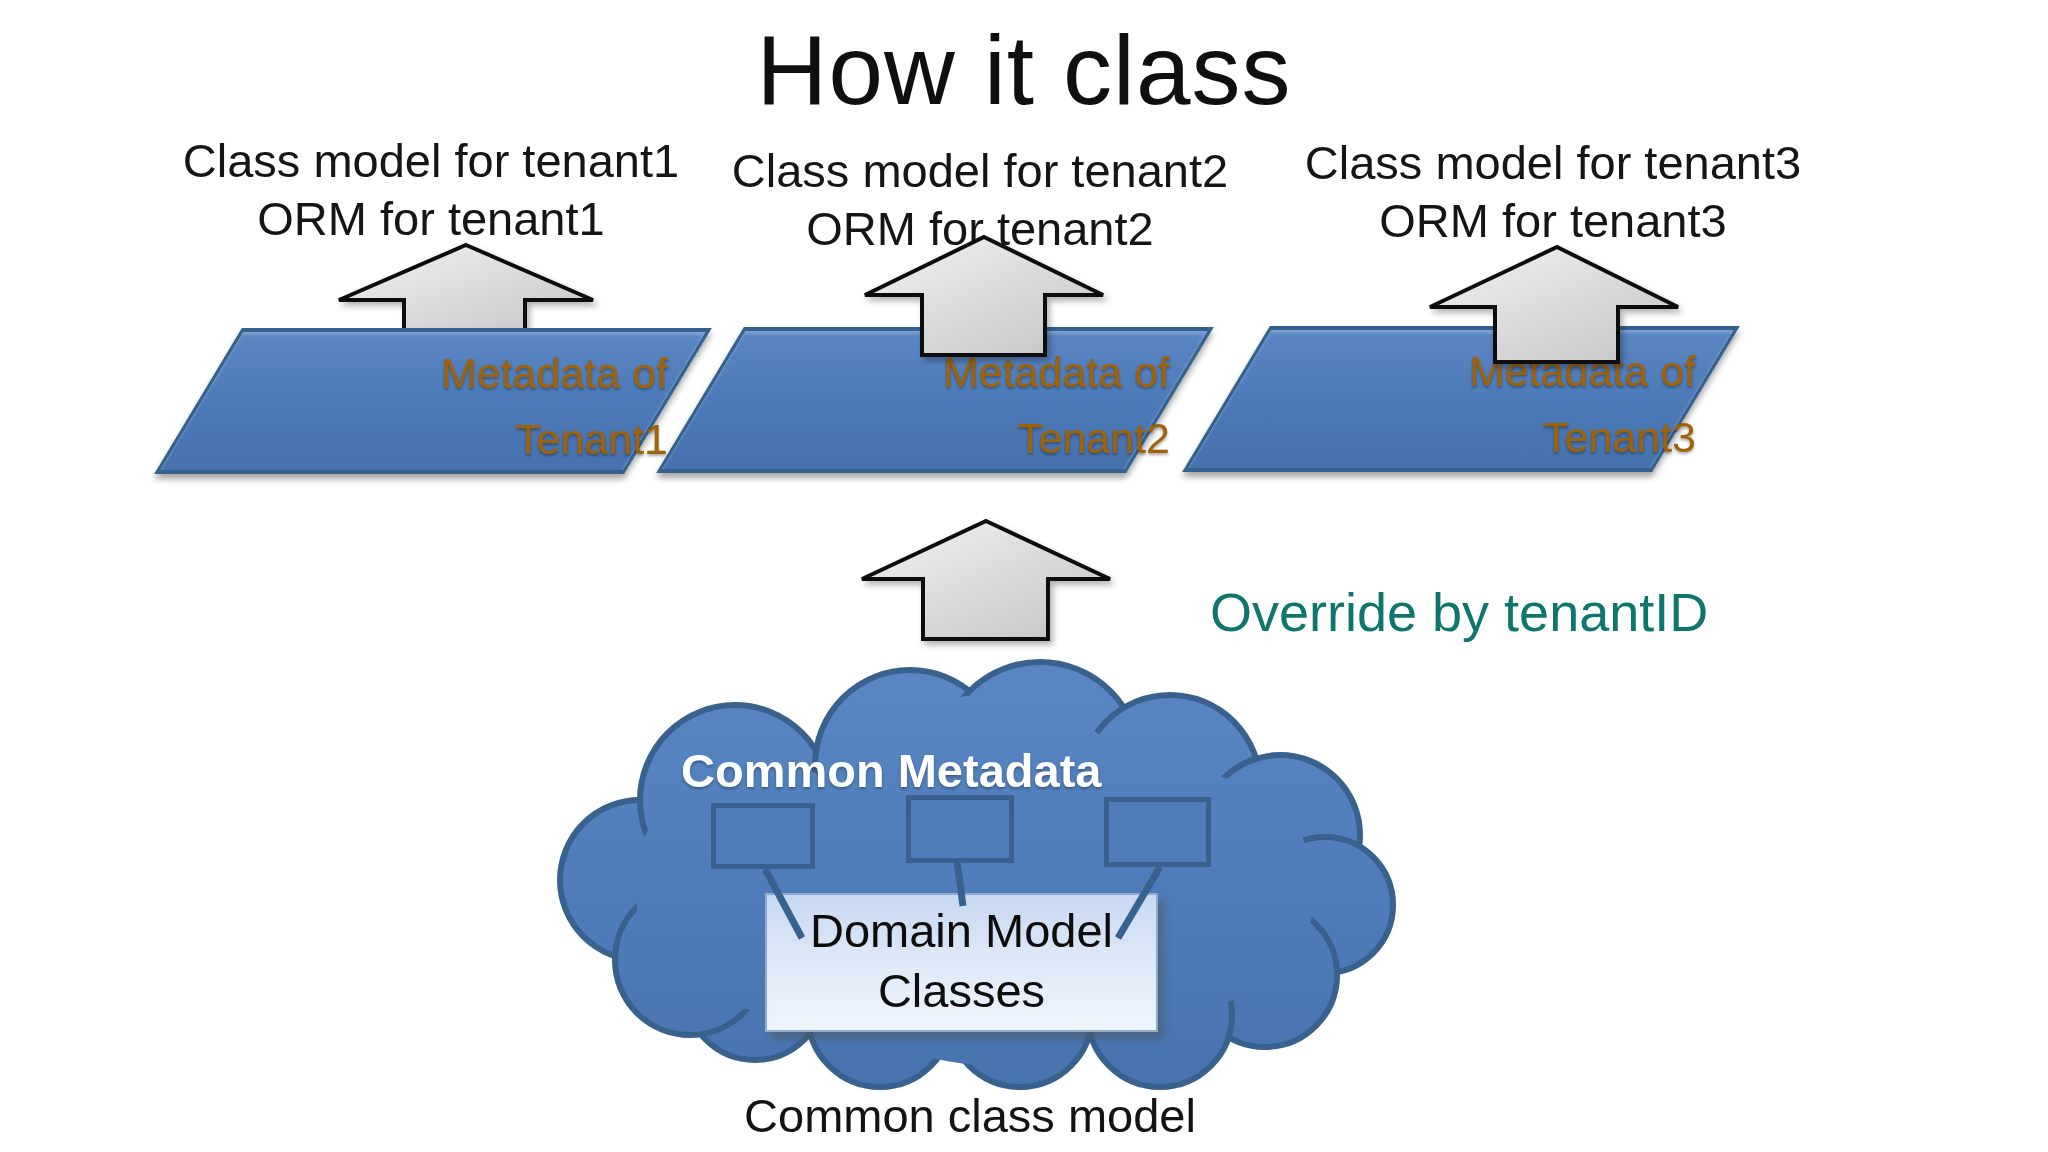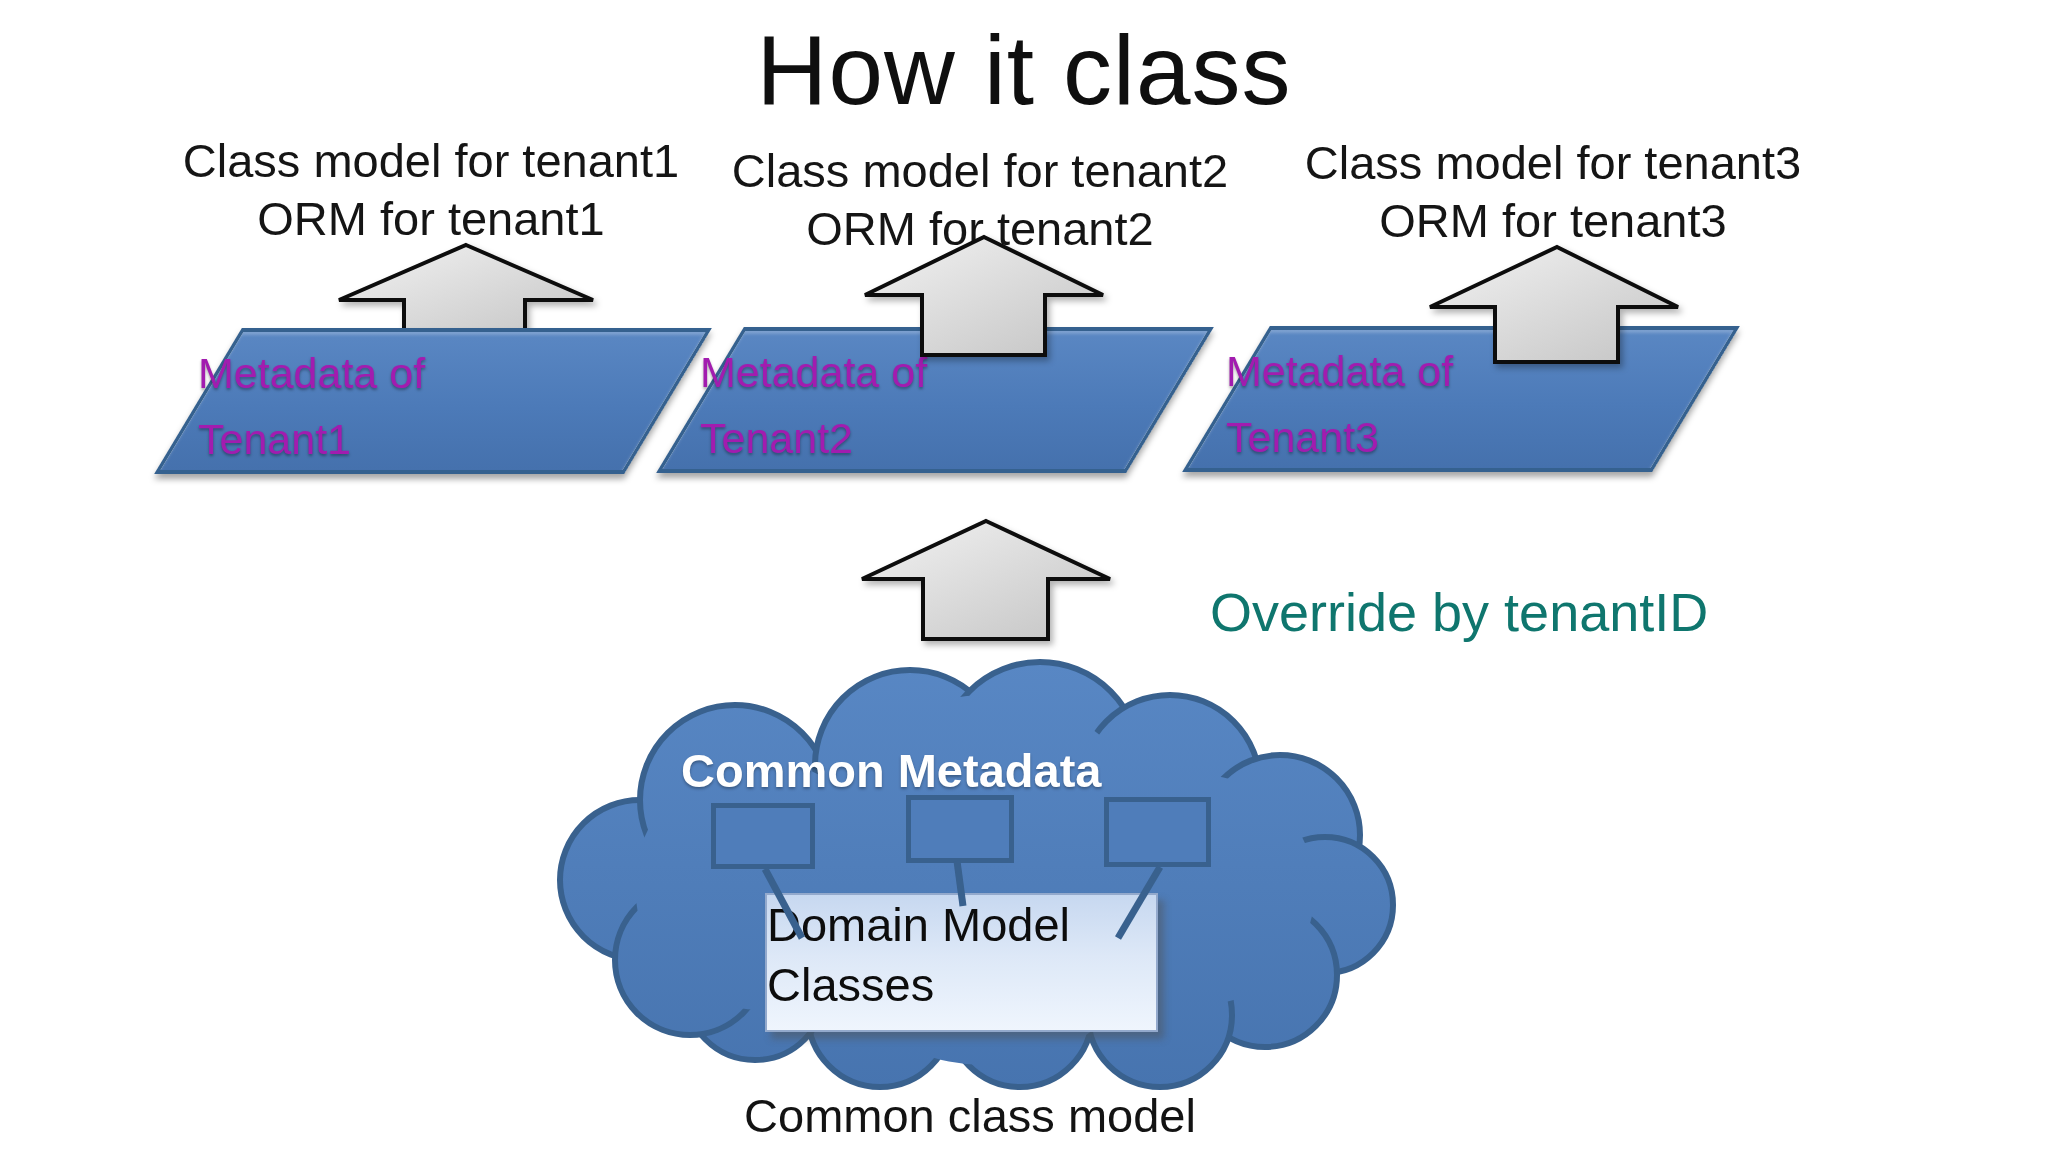--- a/index.html
+++ b/index.html
@@ -26,21 +26,21 @@
     width:470px;height:146px;box-sizing:border-box;
     background:linear-gradient(180deg,#5a87c3 0%,#4c7ab8 55%,#4571ad 100%);
     border:4px solid #35618f;
     transform:skewX(-31deg);
     box-shadow:3px 5px 6px rgba(0,0,0,.35), inset 0 3px 3px rgba(255,255,255,.22);
   }
   .para-1{left:198px;top:328px;}
   .para-2{left:700px;top:327px;}
   .para-3{left:1226px;top:326px;}
   .para-text{
-    width:470px;text-align:left;color:#a21caf;font-size:43px;line-height:66px;
+    width:470px;text-align:right;color:#a16207;font-size:43px;line-height:66px;
     text-shadow:0 2px 3px rgba(0,0,0,.35);
   }
   .para-text-1{left:198px;top:340px;}
   .para-text-2{left:700px;top:339px;}
   .para-text-3{left:1226px;top:338px;}
   
   .override{left:1210px;top:582px;font-size:54px;line-height:60px;color:#0f766e;}
   
   .cloud-svg circle.puff{fill:url(#cloudGrad);stroke:#39618e;stroke-width:6;}
   .cloud-svg circle.fill{fill:url(#cloudGrad);stroke:none;}
@@ -51,21 +51,21 @@
   .node-rect-1{left:711px;top:803px;width:104px;height:66px;}
   .node-rect-2{left:906px;top:795px;width:108px;height:68px;}
   .node-rect-3{left:1104px;top:797px;width:107px;height:70px;}
   
   .domain-box{
     left:765px;top:893px;width:393px;height:139px;box-sizing:border-box;
     background:linear-gradient(180deg,#c7d8f0 0%,#dde8f7 45%,#eff5fd 100%);
     border:2px solid #93a9cc;
     box-shadow:6px 7px 7px rgba(80,80,80,.45);
   }
-  .domain-text{width:100%;margin-top:0;text-align:left;color:#0d0d0d;
+  .domain-text{width:100%;margin-top:6px;text-align:center;color:#0d0d0d;
     font-size:47px;line-height:60px;}
   
   .connector-svg{pointer-events:none;}
   .connector-svg line{stroke:#39618e;stroke-width:7;}
   
   .caption{left:720px;top:1088px;width:500px;text-align:center;font-size:47px;
     line-height:56px;color:#131313;}
 </style>
 </head>
 <body>

